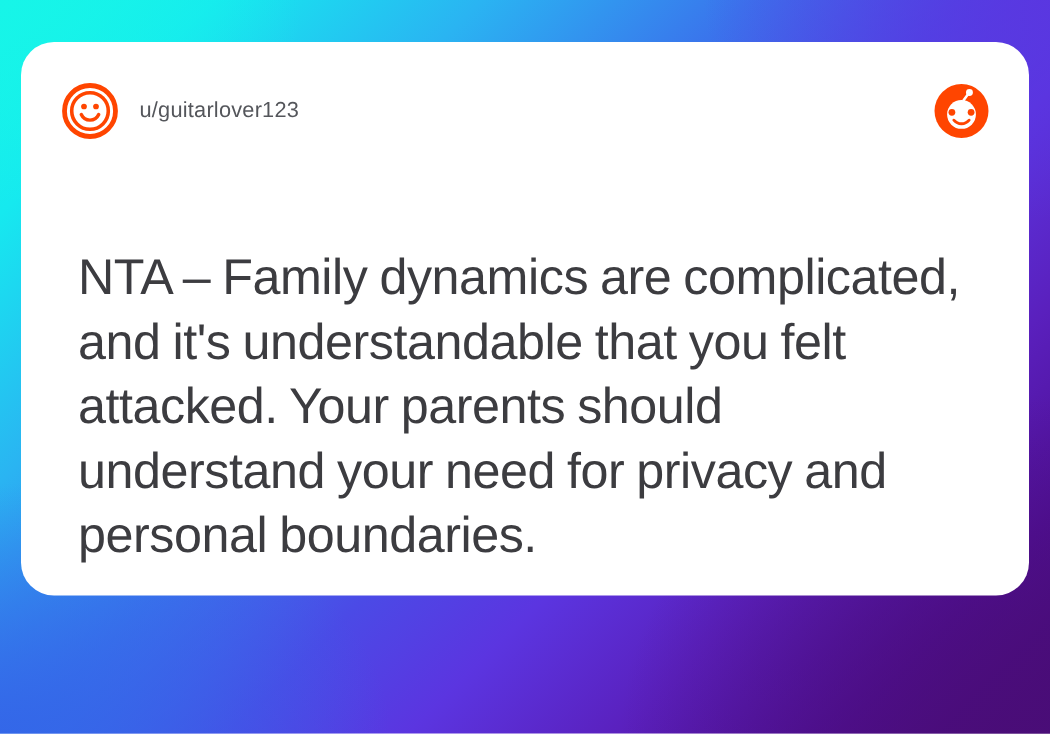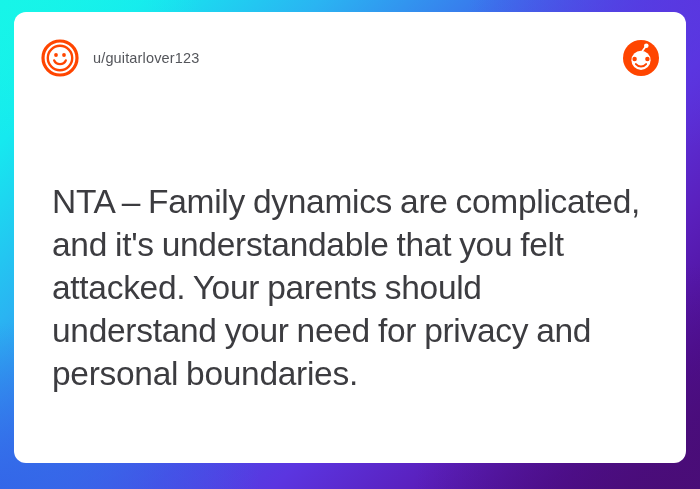--- a/index.html
+++ b/index.html
@@ -41,26 +41,26 @@
       radial-gradient(ellipse 62% 70% at 100% 100%, rgba(74,13,120,0.95) 0%, rgba(74,13,120,0) 66%),
       radial-gradient(ellipse 55% 50% at 100% 0%, rgba(91,53,224,0.85) 0%, rgba(91,53,224,0) 60%),
       radial-gradient(ellipse 50% 48% at 0% 0%, rgba(23,245,232,0.9) 0%, rgba(23,245,232,0) 58%);
     pointer-events: none;
   }
 
   
   .card {
     position: absolute;
     left: 14px;
-    top: 12px;
+    top: 28px;
     width: 672px;
-    height: 451px;
+    height: 369px;
     box-sizing: border-box;
     background: #ffffff;
-    border-radius: 12px;
+    border-radius: 22px;
     z-index: 2;
     padding: 24px 26px;
   }
 
   
   .card-header {
     display: flex;
     align-items: center;
     height: 44px;
   }
@@ -80,21 +80,21 @@
   .header-spacer { flex: 1 1 auto; }
   .brand-logo {
     width: 38px;
     height: 38px;
     flex: 0 0 38px;
     display: block;
   }
 
   
   .post-body {
-    margin-top: 100px;
+    margin-top: 68px;
     padding-left: 12px;
     padding-right: 18px;
     font-size: 33.5px;
     line-height: 43px;
     color: #3c3c40;
     font-weight: 400;
     letter-spacing: -0.3px;
     word-spacing: -1px;
     white-space: pre-wrap;
   }

